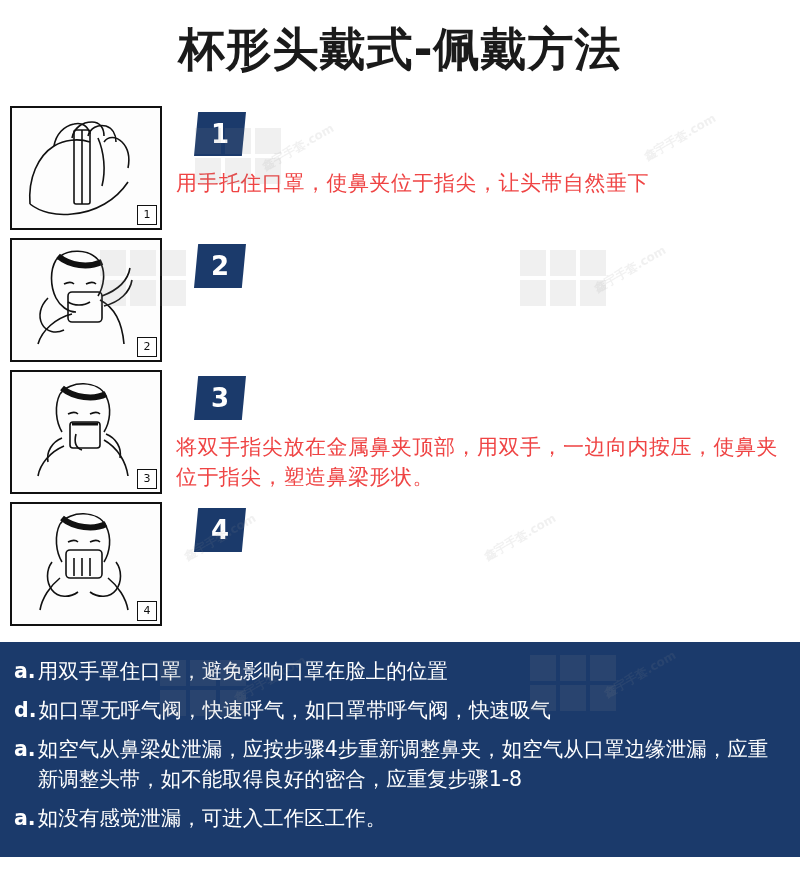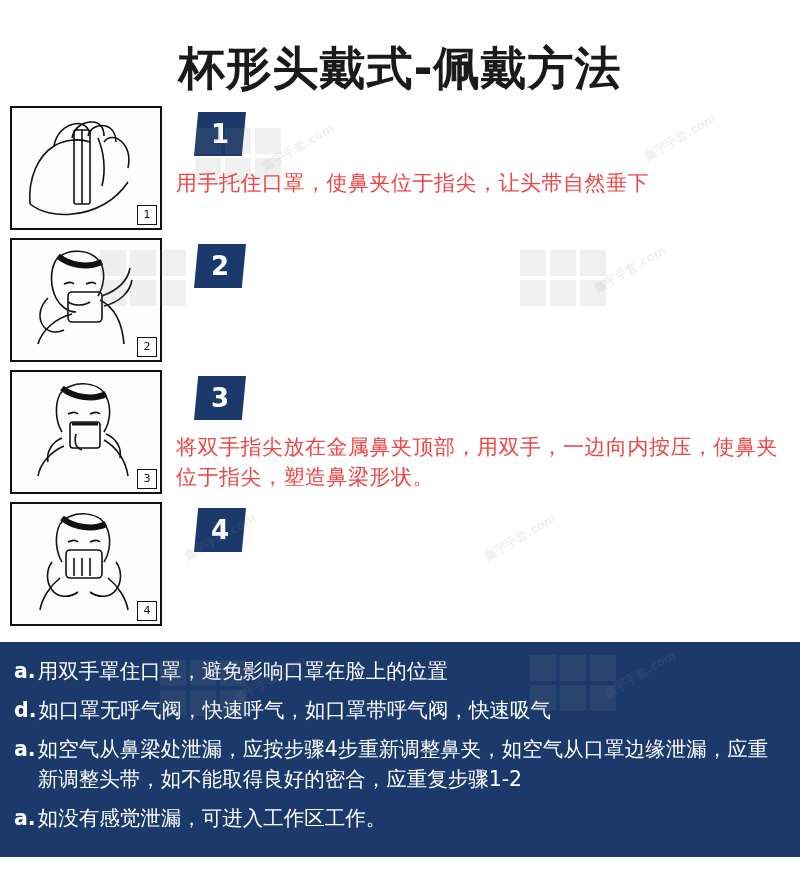--- a/index.html
+++ b/index.html
@@ -19,21 +19,21 @@
     width: 800px;
     height: 883px;
     background: #ffffff;
     box-sizing: border-box;
   }
 
   
   .title-bar {
     height: 100px;
     display: flex;
-    align-items: flex-end;
+    align-items: center;
     justify-content: center;
     background: #ffffff;
   }
   .title-text {
     font-size: 46px;
     font-weight: bold;
     color: #1a1a1a;
     letter-spacing: 1px;
     font-family: "DejaVu Sans", "Liberation Sans", sans-serif;
   }
@@ -270,21 +270,21 @@
     <div class="note">
       <span class="note-key">a.</span>
       <span class="note-text">用双手罩住口罩，避免影响口罩在脸上的位置</span>
     </div>
     <div class="note">
       <span class="note-key">d.</span>
       <span class="note-text">如口罩无呼气阀，快速呼气，如口罩带呼气阀，快速吸气</span>
     </div>
     <div class="note">
       <span class="note-key">a.</span>
-      <span class="note-text">如空气从鼻梁处泄漏，应按步骤4步重新调整鼻夹，如空气从口罩边缘泄漏，应重新调整头带，如不能取得良好的密合，应重复步骤1-2</span>
+      <span class="note-text">如空气从鼻梁处泄漏，应按步骤4步重新调整鼻夹，如空气从口罩边缘泄漏，应重新调整头带，如不能取得良好的密合，应重复步骤1-8</span>
     </div>
     <div class="note">
       <span class="note-key">a.</span>
       <span class="note-text">如没有感觉泄漏，可进入工作区工作。</span>
     </div>
   </div>
 
   <div class="wm" style="left:195px; top:128px;">
     <div class="wm-blocks">
         <i></i>

